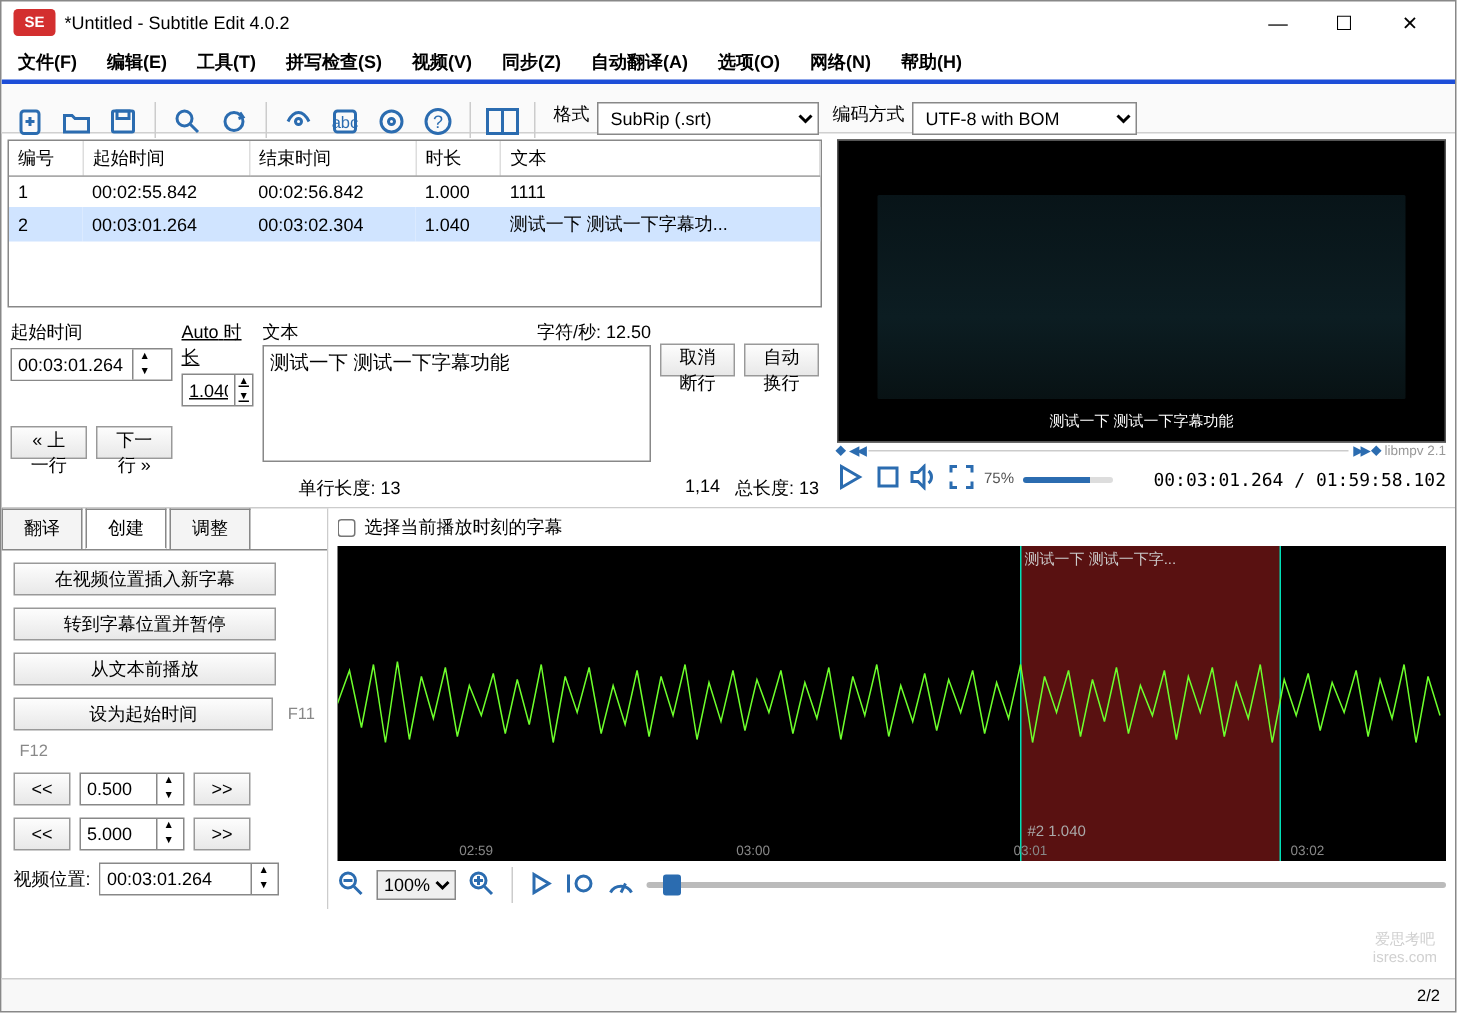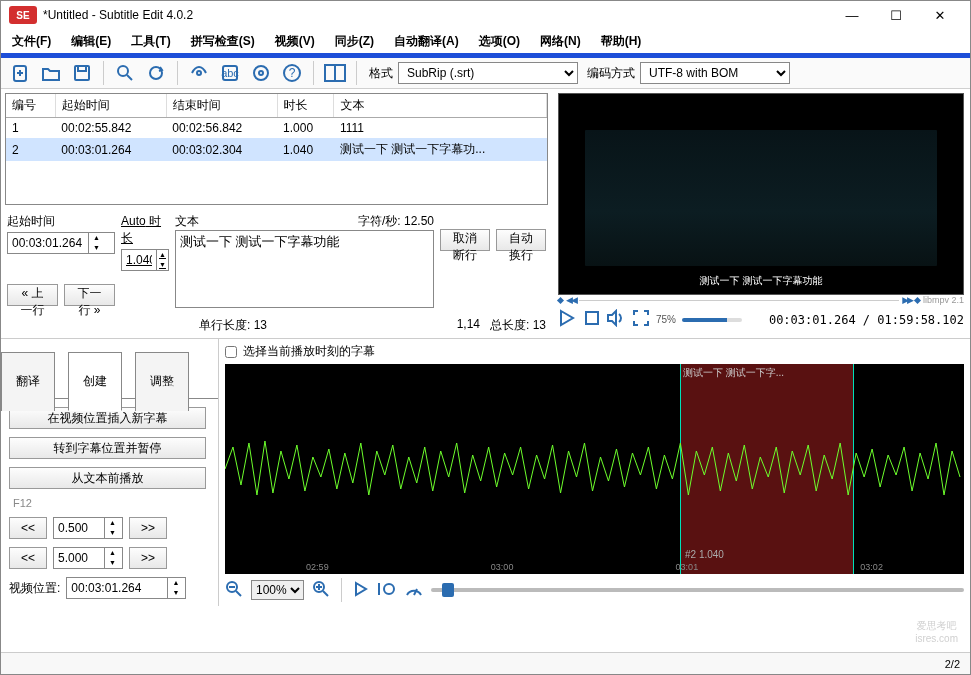--- a/index.html
+++ b/index.html
@@ -4,21 +4,21 @@
 <style>
 * { margin: 0; padding: 0; box-sizing: border-box; font-family: "Microsoft YaHei", "Segoe UI", sans-serif; }
 body { width: 971px; height: 675px; background: #fff; font-size: 12px; color: #000; overflow: hidden; border: 1px solid #888; position: relative; }
 .titlebar { height: 28px; display: flex; align-items: center; padding: 0 8px; }
 .app-icon { width: 28px; height: 18px; background: #d32f2f; border-radius: 3px; color: #fff; font-size: 10px; font-weight: bold; display: flex; align-items: center; justify-content: center; margin-right: 6px; }
 .title-text { flex: 1; font-size: 12px; }
 .win-btns { display: flex; }
 .win-btn { width: 44px; height: 28px; display: flex; align-items: center; justify-content: center; font-size: 13px; }
 .menubar { height: 24px; display: flex; align-items: center; padding: 0 8px; gap: 14px; }
 .menu-item { font-size: 12px; padding: 2px 3px; font-weight: bold; }
-.toolbar { height: 36px; border-top: 5px solid #1d4ed8; border-bottom: 1px solid #d0d0d0; display: flex; align-items: center; padding: 0 6px; gap: 5px; background: #fafafa; }
+.toolbar { height: 36px; border-top: 3px solid #1d4ed8; border-bottom: 1px solid #d0d0d0; display: flex; align-items: flex-start; padding: 12px 6px; gap: 5px; background: #fafafa; }
 .tool-ico { width: 26px; height: 26px; display: flex; align-items: center; justify-content: center; }
 .tool-ico svg { stroke: #2b6cb0; stroke-width: 2; fill: none; }
 .tool-sep { width: 1px; height: 24px; background: #ccc; margin: 0 3px; }
 .tool-label { font-size: 12px; margin-left: 4px; }
 .sel { height: 22px; font-size: 12px; border: 1px solid #888; background: #fff; padding: 0 4px; }
 .main-row { display: flex; }
 .left-pane { width: 551px; }
 .right-pane { flex: 1; padding: 4px 6px; }
 .grid-wrap { border: 1px solid #888; margin: 4px; height: 112px; overflow: auto; }
 table.grid { width: 100%; border-collapse: collapse; font-size: 12px; }
@@ -46,24 +46,24 @@
 .vtime { margin-left: auto; font-family: Consolas, monospace; font-size: 12px; }
 .vol-pct { font-size: 10px; color: #555; }
 .vol-track { width: 60px; height: 4px; background: linear-gradient(90deg,#2b6cb0 75%, #ddd 75%); border-radius: 2px; }
 .lib-ver { font-size: 9px; color: #999; margin-left: auto; }
 .prog-row { display: flex; align-items: center; gap: 3px; font-size: 9px; color: #2b6cb0; }
 .diamond { display: inline-block; transform: rotate(45deg); width: 5px; height: 5px; background: #2b6cb0; }
 .prog-line { flex: 1; height: 1px; background: #ccc; }
 .bottom-area { display: flex; border-top: 1px solid #ccc; height: 268px; }
 .left-tools { width: 218px; border-right: 1px solid #ccc; display: flex; flex-direction: column; }
 .tabs { display: flex; border-bottom: 1px solid #888; }
-.tab { padding: 20px 14px; font-size: 12px; border: 1px solid #888; border-bottom: none; margin-right: 13px; background: #f4f4f4; position: relative; top: 13px; }
+.tab { padding: 4px 14px; font-size: 12px; border: 1px solid #888; border-bottom: none; margin-right: 2px; background: #f4f4f4; position: relative; top: 0; }
 .tab.active { background: #fff; border-bottom: 1px solid #fff; }
 .tool-list { padding: 8px; display: flex; flex-direction: column; gap: 8px; }
-.tool-list .btn { width: 197px; }
+.tool-list .btn { width: 175px; }
 .row-3 { display: flex; align-items: center; gap: 6px; }
 .row-3 .btn { width: 38px; }
 .key-hint { font-size: 11px; color: #888; margin-left: 4px; }
 .wave-area { flex: 1; background: #fff; display: flex; flex-direction: column; }
 .wave-top { padding: 4px 6px; display: flex; align-items: center; gap: 6px; }
 .wave-canvas { flex: 1; background: #000; position: relative; margin: 0 6px; overflow: hidden; }
 .wave-poly { position: absolute; left: 0; right: 0; top: 50%; transform: translateY(-50%); height: 80px; }
 .sel-band { position: absolute; top: 0; bottom: 0; left: 455px; width: 174px; background: rgba(255,50,50,0.35); border-left: 1px solid #00e0b8; border-right: 1px solid #00e0b8; }
 .sel-label { position: absolute; left: 458px; top: 2px; color: #ccc; font-size: 10px; }
 .wave-ticks { position: absolute; left: 0; right: 0; bottom: 2px; color: #888; font-size: 9px; display: flex; justify-content: space-around; }
@@ -164,21 +164,21 @@
     </div>
   <div class="tool-sep"></div>
   <div class="tool-ico">
       <svg width="22" height="18">
         <rect x="1" y="1" width="20" height="16"></rect>
         <line x1="11" y1="1" x2="11" y2="17"></line>
       </svg>
     </div>
   <div class="tool-sep"></div>
   <span class="tool-label">格式</span>
-  <select class="sel" style="width:180px"><option>SubRip (.srt)</option></select>
+  <select class="sel" style="width:148px"><option>SubRip (.srt)</option></select>
   <span class="tool-label">编码方式</span>
   <select class="sel" style="width:150px"><option>UTF-8 with BOM</option></select>
 </div>
 
 <div class="main-row">
   <div class="left-pane">
     <div class="grid-wrap">
       <table class="grid">
         <thead>
             <tr>
@@ -285,20 +285,24 @@
     <div class="tabs">
       <div class="tab">翻译</div>
       <div class="tab active">创建</div>
       <div class="tab">调整</div>
     </div>
     <div class="tool-list">
       <button class="btn">在视频位置插入新字幕</button>
       <button class="btn">转到字幕位置并暂停</button>
       <button class="btn">从文本前播放</button>
       <div class="row-3">
+        <button class="btn" style="width:175px">设为起始时间</button>
+        <span class="key-hint">F11</span>
+      </div>
+      <div class="row-3">
         <span class="key-hint">F12</span>
       </div>
       <div class="row-3">
         <button class="btn">&lt;&lt;</button>
         <div class="spin" style="width:70px">
             <input style="width: 50px;" value="0.500">
             <span class="arrows">▲<br>▼</span>
           </div>
         <button class="btn">&gt;&gt;</button>
       </div>

